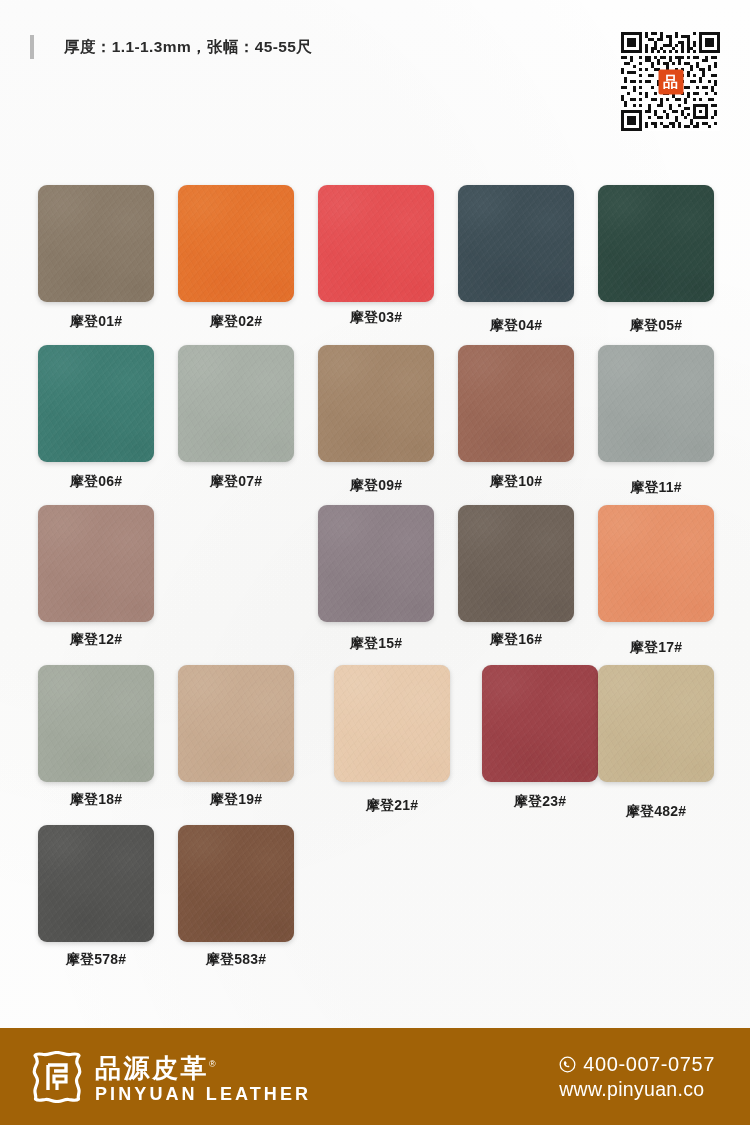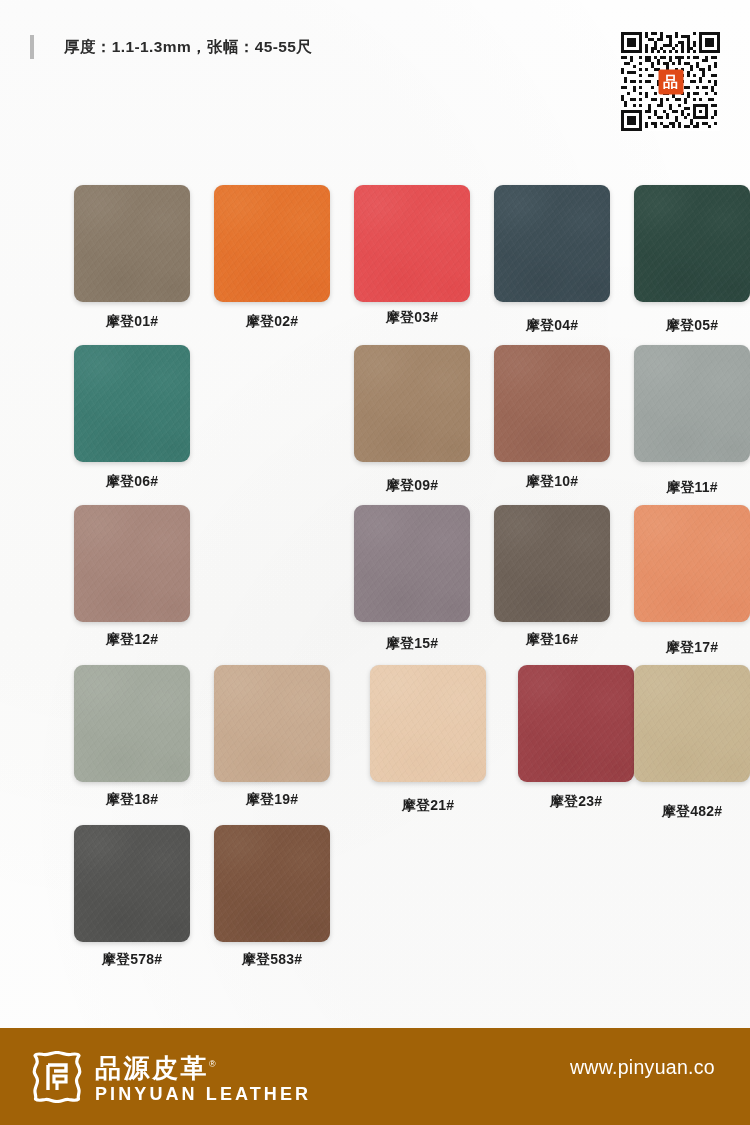--- a/index.html
+++ b/index.html
@@ -50,21 +50,21 @@
     display:flex;align-items:center;justify-content:center;
   }
   .qr-logo span{
     color:#fff;font-size:15px;font-weight:bold;line-height:1;
     font-family:"DejaVu Serif",serif;
   }
 
   
   .grid{position:absolute;left:0;top:185px;width:750px;}
   .row{position:relative;height:160px;}
-  .cell{position:absolute;top:0;width:140px;margin-left:36px;}
+  .cell{position:absolute;top:0;width:140px;}
   .swatch{
     width:116px;height:117px;border-radius:9px;
     position:relative;overflow:hidden;
     box-shadow:0 2px 5px rgba(0,0,0,0.16), 0 0 1px rgba(0,0,0,0.10);
   }
   .swatch .tex{
     position:absolute;inset:0;
     background:
       radial-gradient(ellipse 55% 42% at 22% 18%, rgba(255,255,255,0.115) 0%, rgba(255,255,255,0) 62%),
       radial-gradient(ellipse 48% 38% at 78% 30%, rgba(255,255,255,0.075) 0%, rgba(255,255,255,0) 60%),
@@ -363,20 +363,27 @@
       </div>
     </div>
     <div class="row">
       <div class="cell" style="left: 38px;">
         <div class="swatch" style="background: rgb(62, 125, 115);">
           <div class="tex"></div>
           <div class="grain"></div>
         </div>
         <div class="label" style="margin-top: 11px;">摩登06#</div>
       </div>
+      <div class="cell" style="left: 178px;">
+        <div class="swatch" style="background: rgb(168, 176, 167);">
+          <div class="tex"></div>
+          <div class="grain"></div>
+        </div>
+        <div class="label" style="margin-top: 11px;">摩登07#</div>
+      </div>
       <div class="cell" style="left: 318px;">
         <div class="swatch" style="background: rgb(163, 134, 106);">
           <div class="tex"></div>
           <div class="grain"></div>
         </div>
         <div class="label" style="margin-top: 15px;">摩登09#</div>
       </div>
       <div class="cell" style="left: 458px;">
         <div class="swatch" style="background: rgb(156, 105, 88);">
           <div class="tex"></div>
@@ -493,15 +500,23 @@
     </svg>
     <div class="logo-txt">
       <div class="logo-cn">
         <span>品源皮革</span><sup>®</sup>
       </div>
       <div class="logo-en">PINYUAN LEATHER</div>
     </div>
   </div>
 
   <div class="contact">
+    <div class="phone-line">
+      <svg class="phone-ico" viewBox="0 0 20 20">
+        <circle cx="10" cy="10" r="8.6" fill="none" stroke="#ffffff" stroke-width="1.5"></circle>
+        <path d="M7.2 5.6 C5.4 7 5.1 9.4 6.6 11.3 C8.1 13.2 10.6 13.8 12.6 12.8
+                 L11.1 11.1 L9.7 11.8 C8.9 11.2 8.3 10.4 8.1 9.4 L9.3 8.5 Z" fill="#ffffff"></path>
+      </svg>
+      <div class="phone-num">400-007-0757</div>
+    </div>
     <div class="site">www.pinyuan.co</div>
   </div>
 </div>
 
 </body></html>

